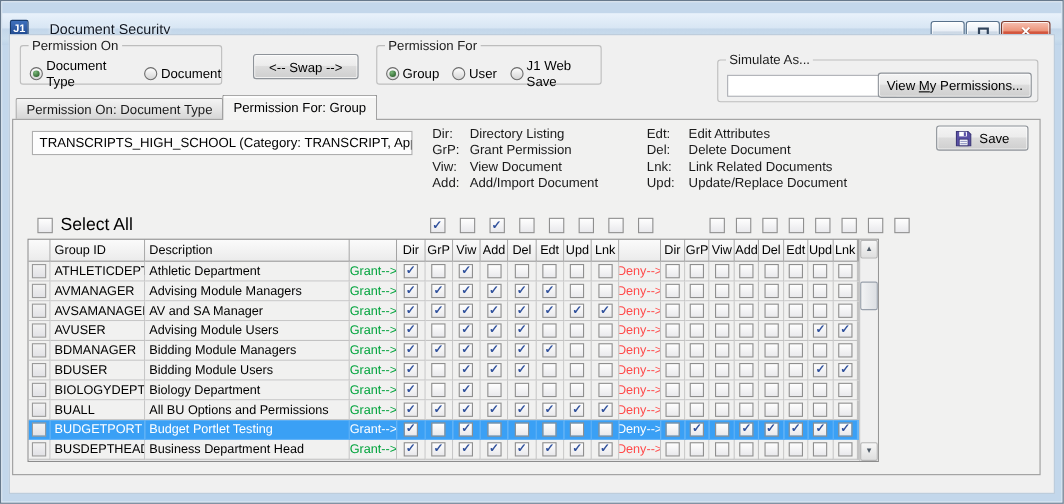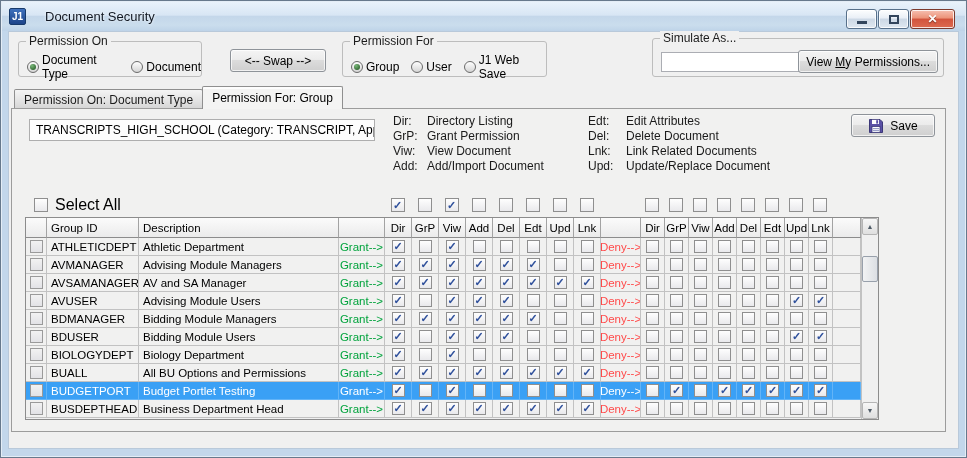--- a/index.html
+++ b/index.html
@@ -6,21 +6,21 @@
   html,body { background:#888; }
   body { font-family:"Liberation Sans", sans-serif; font-size:12px; color:#000; }
 
   .window{
     position:relative; width:967px; height:458px;
     border:1px solid #67798c; background:#c3d7eb;
     box-shadow:inset 0 0 0 1px rgba(255,255,255,.55);
   }
   
   .titlebar{
-    position:absolute; left:1px; right:1px; top:1px; height:29px;
+    position:absolute; left:1px; right:1px; top:11px; height:29px;
     background:linear-gradient(#e9f2fb 0%, #d8e6f4 45%, #c4d7ea 50%, #cadded 80%, #bed3e8 100%);
     display:flex; align-items:center; padding-left:7px;
   }
   .app-icon{
     width:17px; height:17px; border-radius:2px; border:1px solid #173a6b;
     background:linear-gradient(#3f71bd, #1d4489);
     color:#fff; font-weight:bold; font-size:10px;
     display:flex; align-items:center; justify-content:center; letter-spacing:0;
   }
   .title-text{ margin-left:19px; font-size:13px; color:#111722; text-shadow:0 0 3px #fff; }
@@ -46,21 +46,21 @@
   }
 
   
   .gb{ position:absolute; border:1px solid #bdbdbd; border-radius:3px; }
   .gb-label{
     position:absolute; top:-8px; left:7px; background:#f0f0f0; padding:0 3px;
     font-size:12px; color:#1c1c1c;
   }
   .gb-on  { left:9px;  top:9px; width:184px; height:36px; }
   .gb-for { left:333px; top:9px; width:205px; height:36px; }
-  .gb-sim { left:643px; top:6px; width:292px; height:39px;padding-left:48px; }
+  .gb-sim { left:643px; top:22px; width:292px; height:39px;padding-left:48px; }
 
   .radio-row{ position:absolute; left:8px; top:11px; display:flex; gap:14px;justify-content:flex-end; }
   .gb-for .radio-row{ gap:12px; }
   .radio{ display:flex; align-items:center; gap:3px; cursor:default; }
   .rdot{
     width:12px; height:12px; border-radius:50%;
     border:1px solid #6b6b6b; background:linear-gradient(#fefefe,#d5d5d5);
     position:relative; flex:0 0 auto;
   }
   .rdot.sel::after{
@@ -135,21 +135,21 @@
     position:absolute; left:13px; top:88px; width:838px; height:16px;
     display:flex; align-items:center;
   }
   .sa-area{ width:359px; display:flex; align-items:center; gap:7px; padding-left:9px; }
   .sa-label{ font-size:16px; }
   .hcell{ display:flex; align-items:center; justify-content:center; }
   .denygap{ width:40px; }
 
   
   .grid{
-    position:absolute; left:13px; top:108px; width:854px; height:203px;
+    position:absolute; left:13px; top:108px; width:774px; height:203px;
     border:1px solid #8c8c8c; background:#f0f0f0;
   }
   .grid-inner{ position:absolute; left:0; top:0; right:17px; bottom:0; overflow:hidden; }
   .grow{ display:flex; height:18px; }
   .grow-h{ height:20px; }
   .gc{
     height:100%; border-right:1px solid #c2c2c2; border-bottom:1px solid #c2c2c2;
     display:flex; align-items:center; justify-content:center;
     font-size:11.5px; overflow:hidden; white-space:nowrap; background:#f1f1f0;
   }

